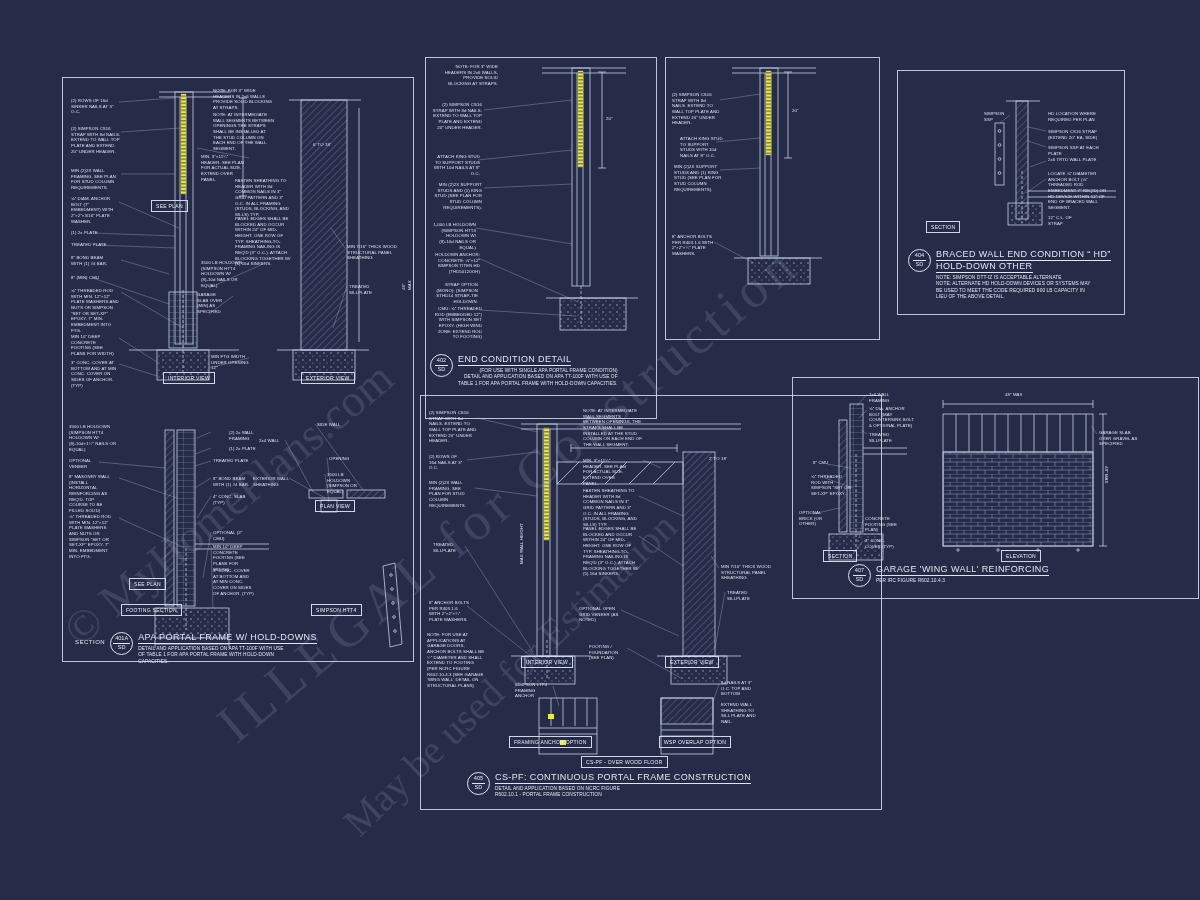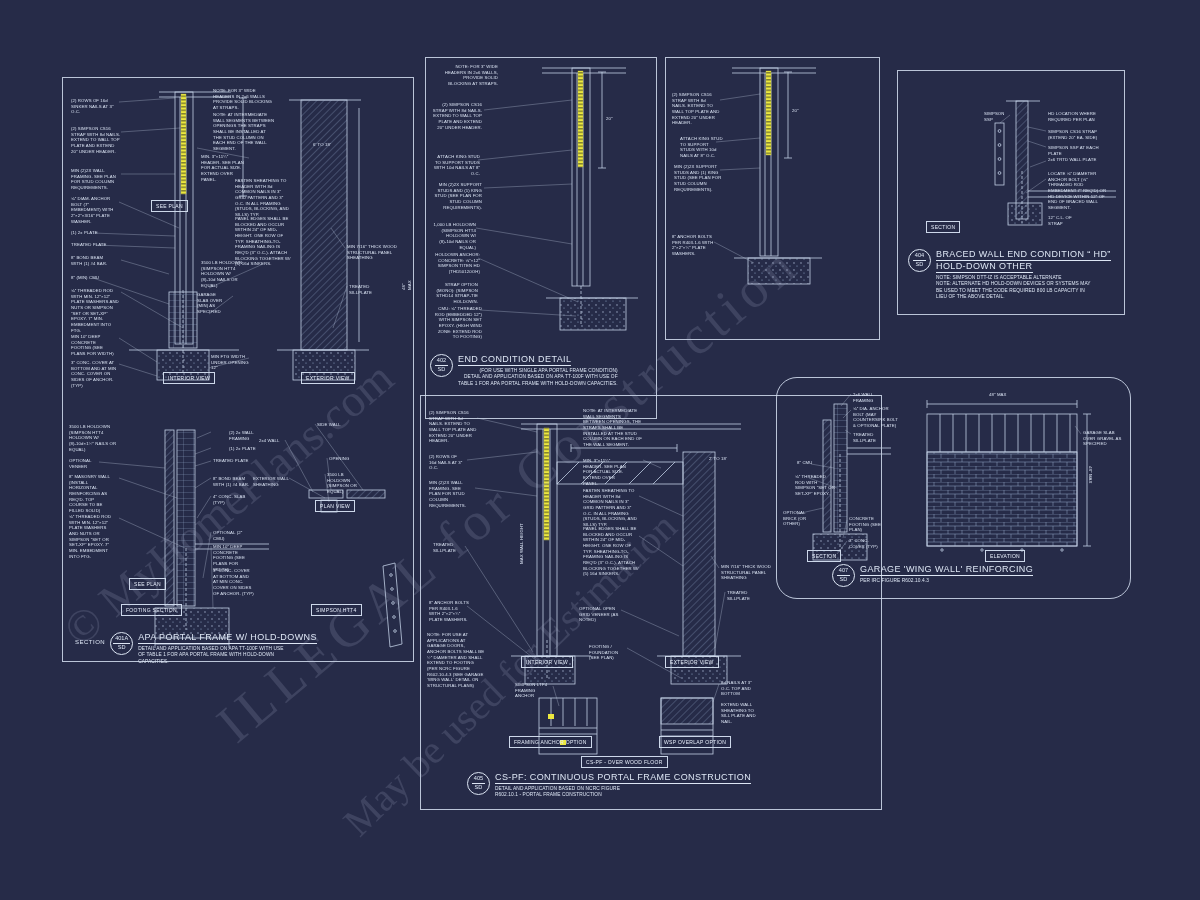--- a/index.html
+++ b/index.html
@@ -424,21 +424,21 @@
       </span>
       <span class="cap-text">
         <span class="cap-title">CS-PF: CONTINUOUS PORTAL FRAME CONSTRUCTION</span>
 
         <span class="cap-sub">DETAIL AND APPLICATION BASED ON NCRC FIGURE
 R602.10.1 - PORTAL FRAME CONSTRUCTION</span>
       </span>
     </div>
   </section>
 
-  <section class="panel" style="left:776px;top:377px;width:355px;height:222px;border-radius:21px;">
+  <section class="panel" style="left:792px;top:377px;width:407px;height:222px;">
     <svg class="linework" width="355" height="222">
       <g stroke="#c2cfe4" stroke-width="0.8" fill="none">
         <rect x="46" y="42" width="8" height="112" fill="url(#hatch)"></rect>
         <rect x="57" y="26" width="13" height="128" fill="url(#grid8)"></rect>
         <line x1="70" y1="70" x2="114" y2="70"></line>
           <line x1="70" y1="76" x2="114" y2="76"></line>
         <rect x="36" y="156" width="54" height="26" fill="url(#stip)"></rect>
         <line x1="63" y1="76" x2="63" y2="176" stroke-dasharray="3 2"></line>
         <rect x="150" y="36" width="150" height="132"></rect>
         <line x1="163" y1="36" x2="163" y2="74"></line>

